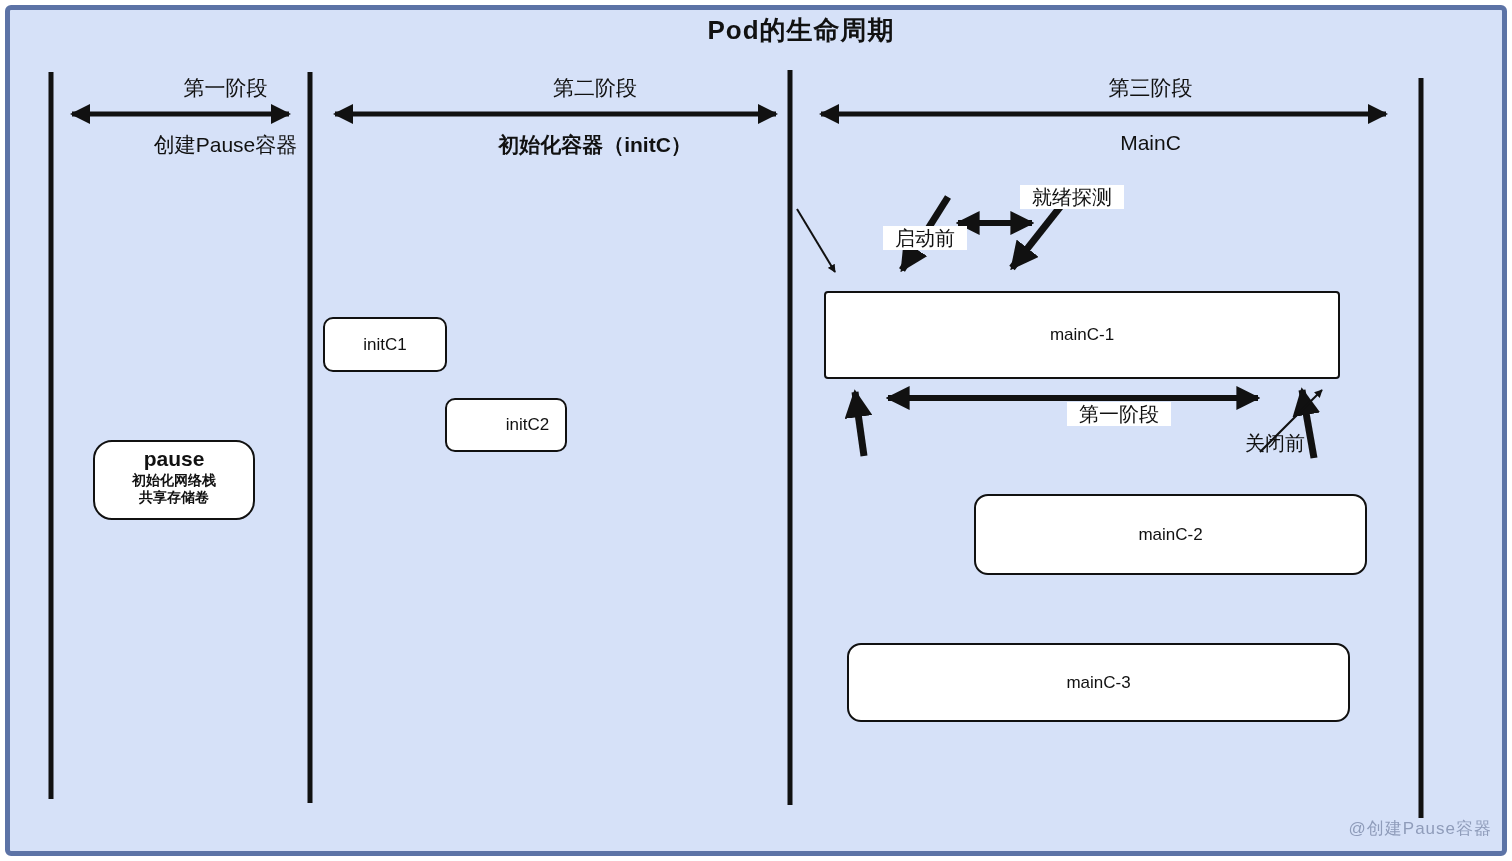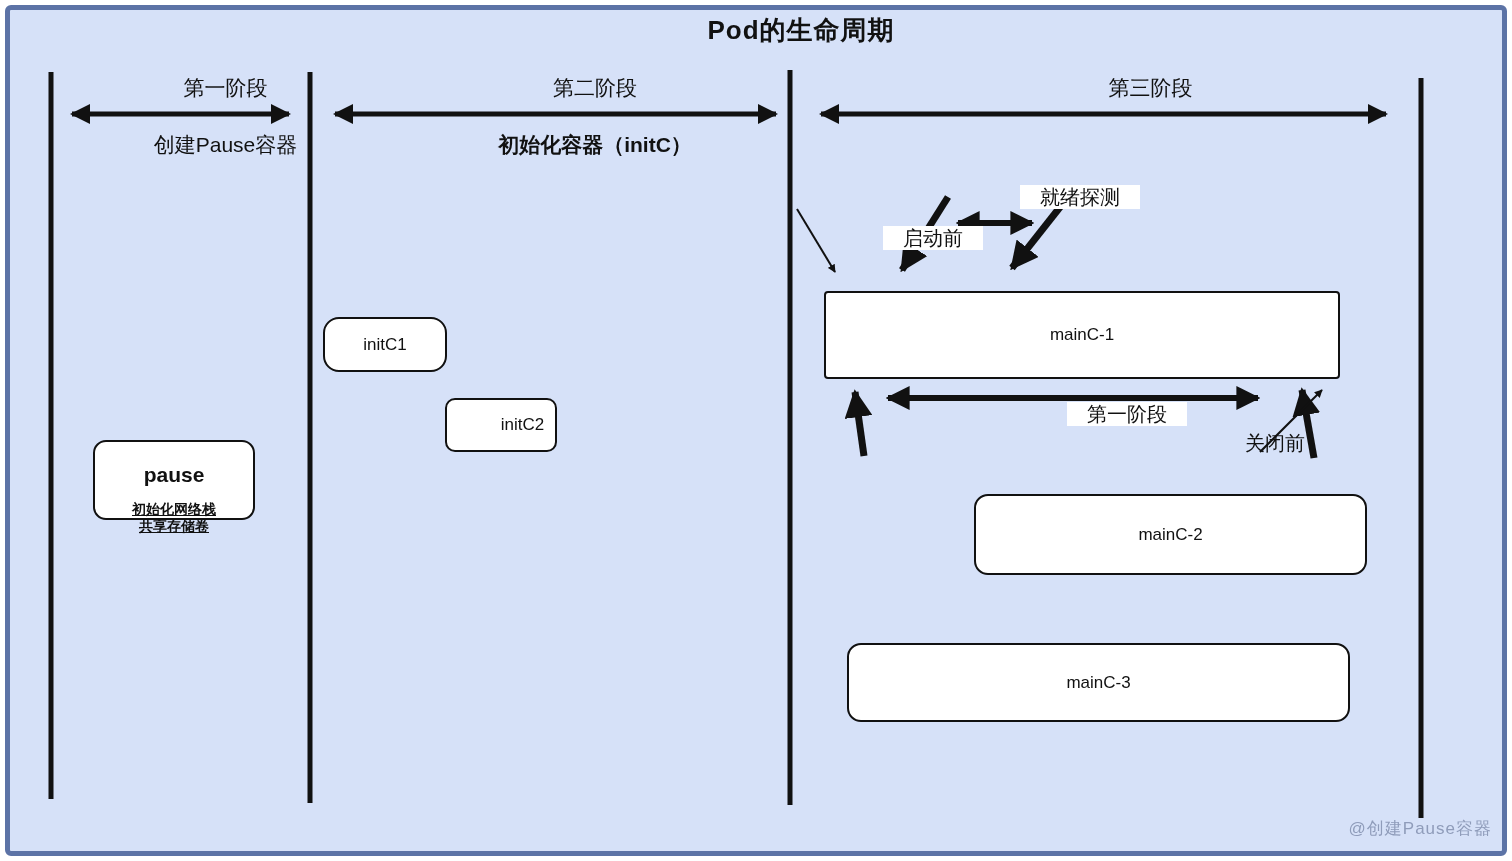--- a/index.html
+++ b/index.html
@@ -32,47 +32,48 @@
     text-align:center;font-size:21px;color:var(--line);
   }
   .arrows{position:absolute;left:0;top:0;width:1512px;height:861px;pointer-events:none;}
   .node{
     position:absolute;background:var(--box-bg);
     border:2.5px solid var(--line);
     display:flex;align-items:center;justify-content:center;
     color:var(--line);
   }
   .node-label{font-size:17px;color:var(--line);}
-  .pause-box{flex-direction:column;justify-content:flex-start;padding-top:20px;border-radius:13px;}
+  .pause-box{flex-direction:column;justify-content:flex-start;padding-top:4px;border-radius:19px;}
   .pause-title{font-size:21px;font-weight:bold;line-height:26px;}
-  .pause-lines{font-size:14px;font-weight:600;line-height:17px;text-align:center;margin-top:13px;text-decoration:underline;}
+  .pause-lines{font-size:14px;font-weight:600;line-height:17px;text-align:center;}
   .note{
     font-size:20px;color:var(--line);white-space:nowrap;
   }
-  .note-bg{background:var(--box-bg);padding:0 20px;line-height:24px;}
+  .note-bg{background:var(--box-bg);padding:0 12px;line-height:24px;}
   .watermark{
     right:20px;top:817px;font-size:17px;color:var(--watermark);
     letter-spacing:1px;
   }
 </style>
 </head>
 <body>
 
 <div class="page">
   <div class="frame"></div>
 
   <div class="abs title">Pod的生命周期</div>
 
   <div class="abs phase-label" style="left:51px;top:74px;width:259px;">第一阶段</div>
   <div class="abs phase-label" style="left:51px;top:131px;width:259px;">创建Pause容器</div>
 
   <div class="abs phase-label" style="left:310px;top:74px;width:480px;">第二阶段</div>
   <div class="abs phase-label" style="left:310px;top:131px;width:480px;font-weight:bold;">初始化容器（initC）</div>
 
   <div class="abs phase-label" style="left:790px;top:74px;width:631px;">第三阶段</div>
+  <div class="abs phase-label" style="left:790px;top:131px;width:631px;">MainC</div>
 
   <svg class="arrows" viewBox="0 0 1512 861">
     <defs>
       <marker id="head" viewBox="0 0 4 4" markerWidth="4" markerHeight="4" refX="3.6" refY="2" orient="auto-start-reverse" markerUnits="strokeWidth">
         <path d="M0,0 L4,2 L0,4 z" fill="#111111"></path>
       </marker>
     </defs>
 
     <line x1="51" y1="72" x2="51" y2="799" stroke="#111" stroke-width="5"></line>
     <line x1="310" y1="72" x2="310" y2="803" stroke="#111" stroke-width="5"></line>
@@ -97,25 +98,25 @@
   </svg>
 
   <div class="node pause-box" style="left:93px;top:440px;width:162px;height:80px;">
     <div class="pause-title">pause</div>
     <div class="pause-lines">
       <div>初始化网络栈</div>
       <div>共享存储卷</div>
     </div>
   </div>
 
-  <div class="node" style="left:323px;top:317px;width:124px;height:55px;border-radius:16px;">
+  <div class="node" style="left:323px;top:317px;width:124px;height:55px;border-radius:10px;">
     <span class="node-label">initC1</span>
   </div>
 
-  <div class="node" style="left:445px;top:398px;width:112px;height:54px;border-radius:10px;padding-left:43px;">
+  <div class="node" style="left:445px;top:398px;width:122px;height:54px;border-radius:10px;padding-left:43px;">
     <span class="node-label">initC2</span>
   </div>
 
   <div class="node" style="left:824px;top:291px;width:516px;height:88px;border-radius:4px;">
     <span class="node-label">mainC-1</span>
   </div>
 
   <div class="node" style="left:974px;top:494px;width:393px;height:81px;border-radius:14px;">
     <span class="node-label">mainC-2</span>
   </div>

